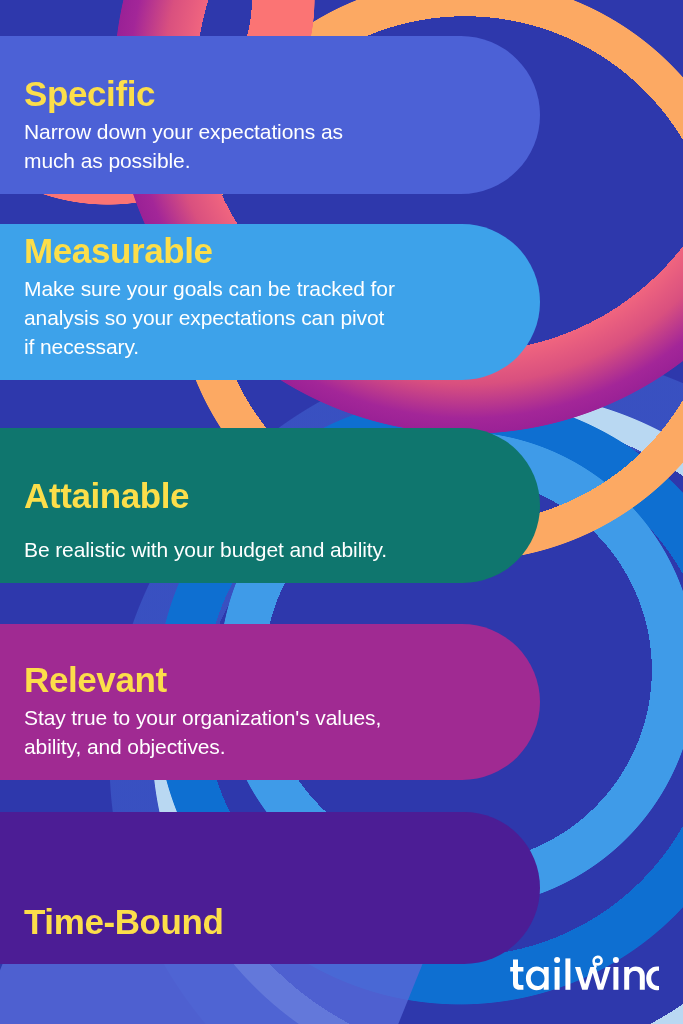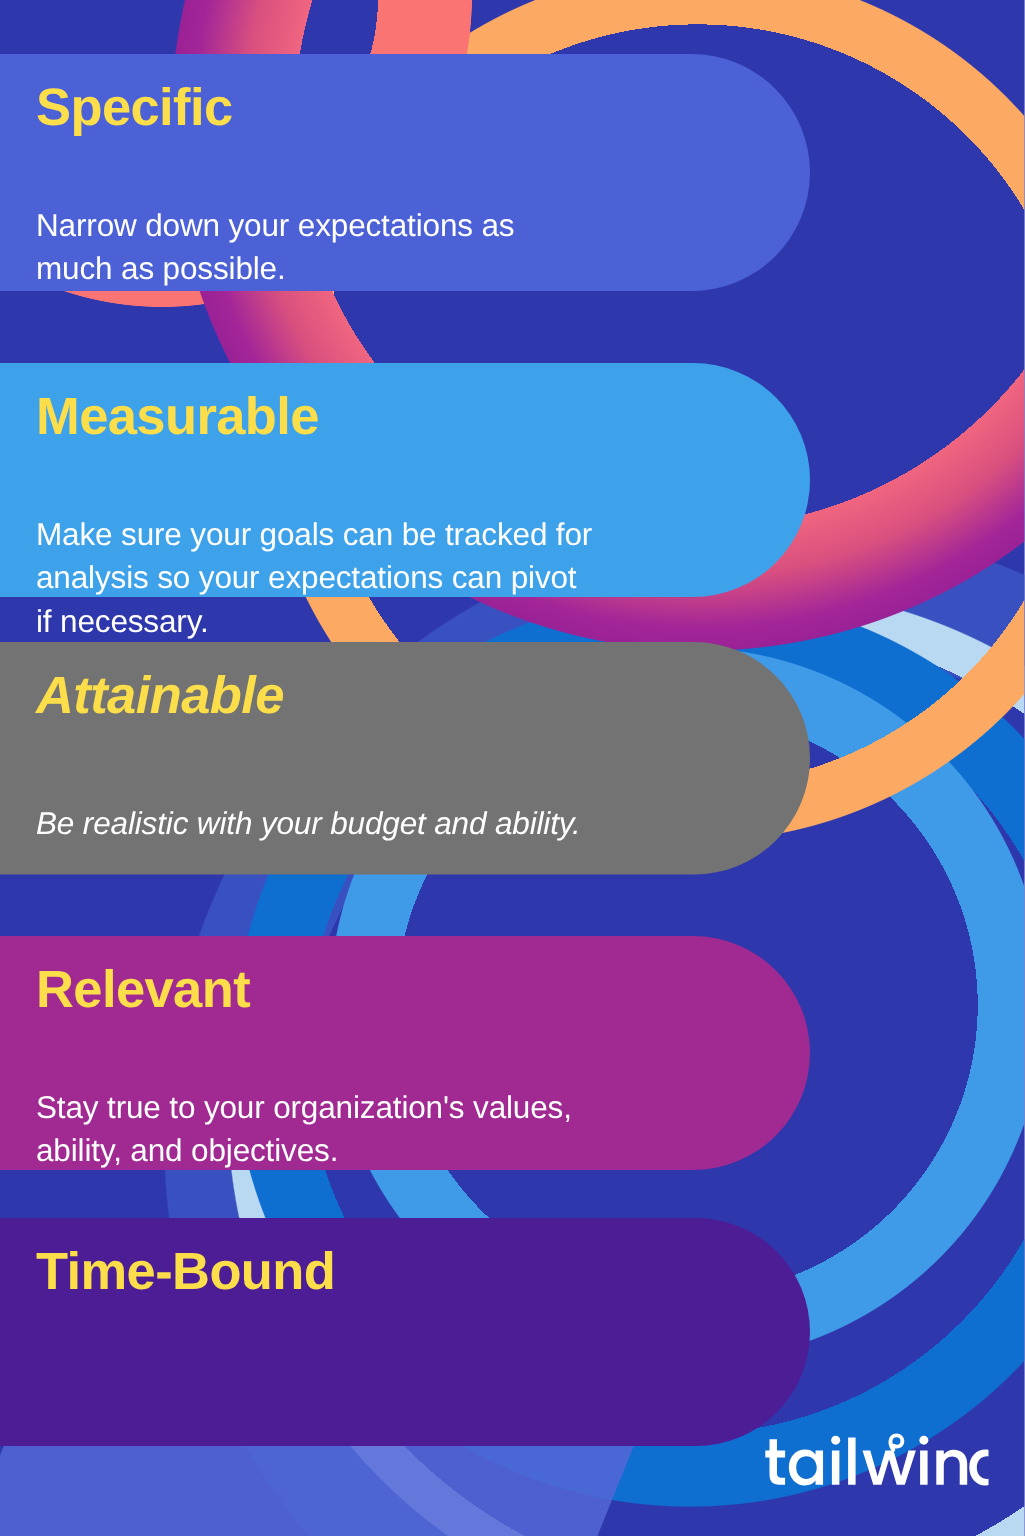--- a/index.html
+++ b/index.html
@@ -101,42 +101,41 @@
   }
 
   
   .cards { position:absolute; inset:0; }
   .card {
     position:absolute;
     left:0;
     padding:16px 60px 18px 24px;
     display:flex;
     flex-direction:column;
-    justify-content:space-between;
+    justify-content:flex-end;
   }
   .card-title {
     color:#FCDE4A;
     font-weight:bold;
     font-size:35px;
     line-height:1.14;
     letter-spacing:-0.4px;
     margin-bottom:4px;
   }
   .card-body {
     color:#FFFFFF;
     font-size:21px;
     line-height:1.38;
     letter-spacing:-0.1px;
     white-space:pre-line;
-    margin-top:41px;
   }
 
   #card-specific   { top:36px;  width:540px; height:158px; background:#4C61D6; border-radius:0 79px 79px 0; }
-  #card-measurable { top:242px; width:540px; height:156px; background:#3DA2EA; border-radius:0 78px 78px 0; }
-  #card-attainable { top:428px; width:540px; height:155px; background:#737373; border-radius:0 78px 78px 0;font-style:italic; }
+  #card-measurable { top:224px; width:540px; height:156px; background:#3DA2EA; border-radius:0 78px 78px 0; }
+  #card-attainable { top:428px; width:540px; height:155px; background:#0f766e; border-radius:0 78px 78px 0; }
   #card-relevant   { top:624px; width:540px; height:156px; background:#A02A92; border-radius:0 78px 78px 0; }
   #card-timebound  { top:812px; width:540px; height:152px; background:#4c1d95; border-radius:0 76px 76px 0; }
 
   #card-attainable .card-body { margin-top:16px; }
 
   
   #logo {
     position:absolute;
     right:24px; bottom:28px;
     display:flex;

